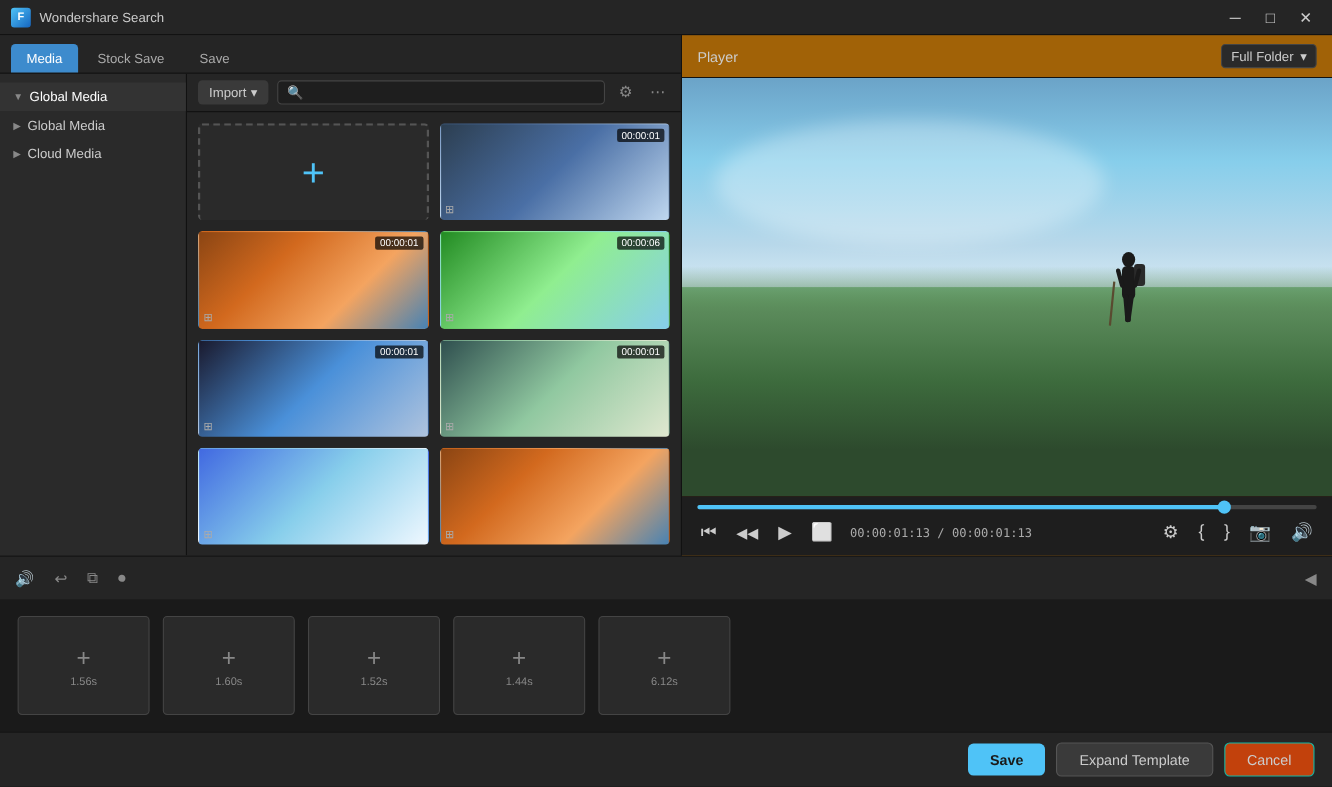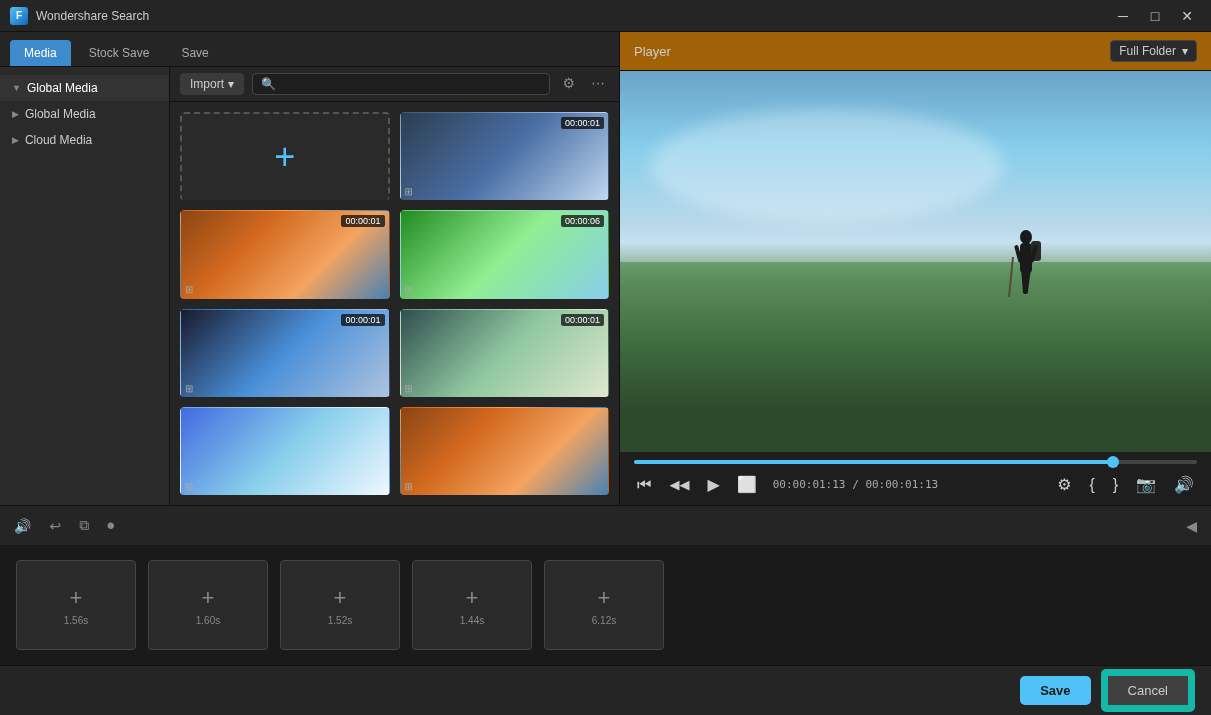--- a/index.html
+++ b/index.html
@@ -470,23 +470,23 @@
       background: #4fc3f7;
       color: #1a1a1a;
       font-weight: 600;
     }
     .btn-expand {
       background: #3a3a3a;
       color: #ccc;
       border: 1px solid #555;
     }
     .btn-cancel {
-      background: #404040;
-      color: #ccc;
-      border: 7px solid #14b8a6;
+      background: #c2410c;
+      color: #ccc;
+      border: 1px solid #14b8a6;
     }
   </style>
 </head>
 <body>
 
 <div class="title-bar">
   <div class="title-bar-left">
     <div class="title-bar-icon">F</div>
     <span>Wondershare Search</span>
   </div>
@@ -693,14 +693,15 @@
     <span class="clip-duration">1.44s</span>
   </div>
   <div class="timeline-clip">
     <span class="clip-plus">+</span>
     <span class="clip-duration">6.12s</span>
   </div>
 </div>
 
 <div class="footer">
   <button class="footer-btn btn-save">Save</button>
+  <button class="footer-btn btn-expand">Expand Template</button>
   <button class="footer-btn btn-cancel">Cancel</button>
 </div>
 
 </body></html>

